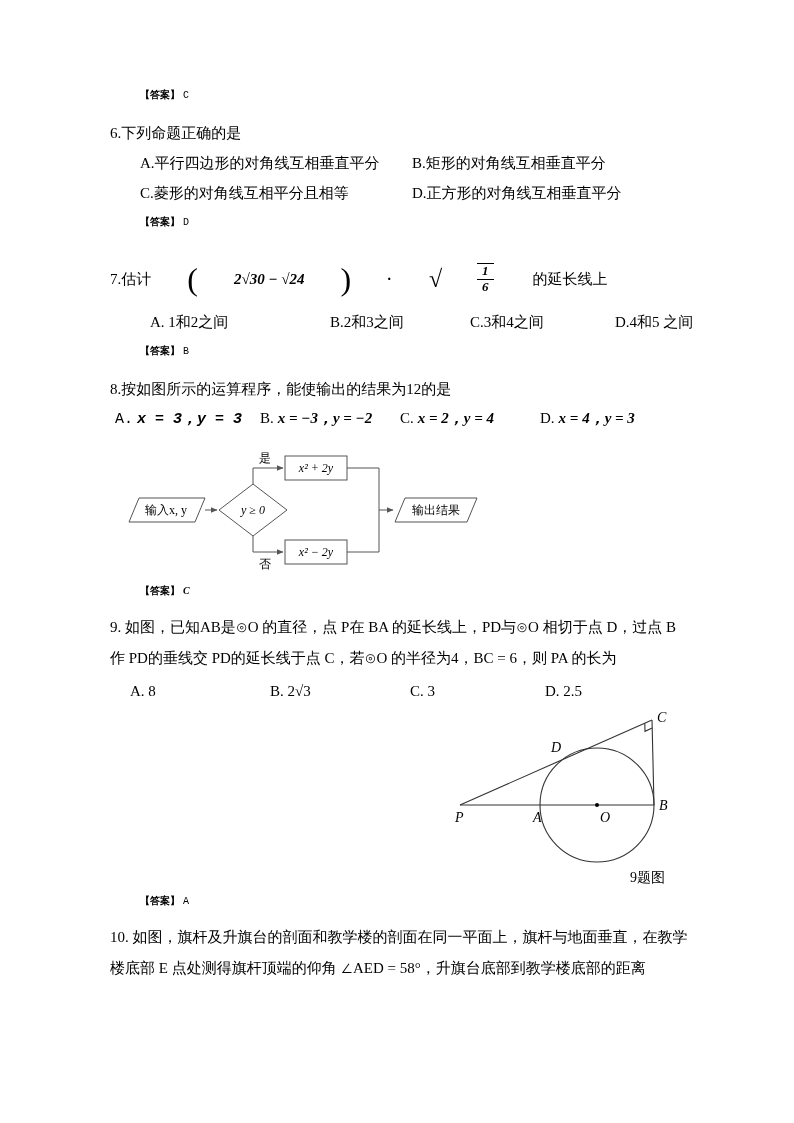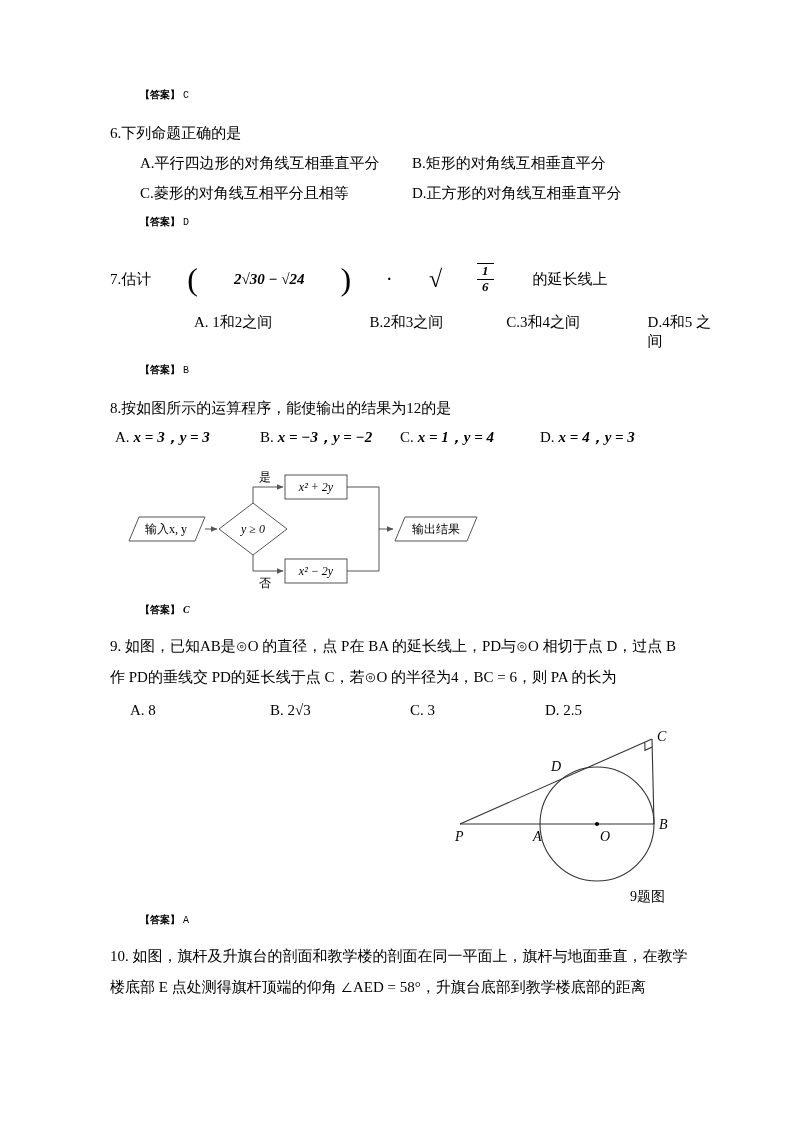--- a/index.html
+++ b/index.html
@@ -29,27 +29,27 @@
   .q7-line { display: flex; align-items: center; margin-top: 24px; height: 52px; gap: 35px; }
   .bigp { font-size: 32px; font-weight: normal; margin: 0 1px; line-height: 1; }
   .mi { font-style: italic; font-weight: bold; }
   .sqrt-glyph { font-size: 24px; line-height: 1; margin-left: 3px; }
   .frac { display: inline-flex; flex-direction: column; align-items: center;
           font-size: 13px; line-height: 1.15; border-top: 1.5px solid #000;
           font-weight: bold; font-style: italic; margin-right: 4px; }
   .frac .num { border-bottom: 1px solid #000; padding: 0 5px; }
   .frac .den { padding: 0 5px; }
   .q7-row { padding-left: 40px; margin-top: 8px; }
-  .q7-row .opt:nth-child(1) { width: 180px; margin-left: 44px; }
+  .q7-row .opt:nth-child(1) { width: 180px; }
   .q7-row .opt:nth-child(2) { width: 140px; }
   .q7-row .opt:nth-child(3) { width: 145px; }
 
   
   .q8-row { padding-left: 5px; margin-top: 10px; }
-  .q8-row .opt:nth-child(1) { width: 145px; }
+  .q8-row .opt:nth-child(1) { width: 145px; font-family: Liberation Mono, monospace; }
   .q8-row .opt:nth-child(2) { width: 140px; }
   .q8-row .opt:nth-child(3) { width: 140px; }
   .mexpr { font-style: italic; font-weight: bold; margin-left: 4px; }
   .flowchart-wrap { margin: 20px 0 0 15px; }
   .flowchart-wrap svg { display: block; }
   .fc-shape { fill: none; stroke: #555; stroke-width: 1; }
   .fc-line { fill: none; stroke: #555; stroke-width: 1; }
   .fc-text { font-family: "Liberation Serif", serif; font-size: 12px; fill: #000; }
   .fc-math { font-style: italic; }
 
@@ -106,21 +106,21 @@
     <span class="opt">D.4和5 之间</span>
   </div>
   <div class="answer ansgap">
     <span class="ans-label">【答案】</span><span class="ans-value">B</span>
   </div>
 
   <div class="q-title">8.按如图所示的运算程序，能使输出的结果为12的是</div>
   <div class="opt-row q8-row">
     <span class="opt"><span>A.</span><span class="mexpr">x = 3，y = 3</span></span>
     <span class="opt"><span>B.</span><span class="mexpr">x = −3，y = −2</span></span>
-    <span class="opt"><span>C.</span><span class="mexpr">x = 1，y = 4</span></span>
+    <span class="opt"><span>C.</span><span class="mexpr">x = 2，y = 4</span></span>
     <span class="opt"><span>D.</span><span class="mexpr">x = 4，y = 3</span></span>
   </div>
 
   <div class="flowchart-wrap">
     <svg width="360" height="124" viewBox="0 0 360 124">
       <defs>
         <marker id="arr" markerWidth="8" markerHeight="8" refX="6.5" refY="3" orient="auto">
           <path d="M0,0 L7,3 L0,6 z" fill="#555"></path>
         </marker>
       </defs>

